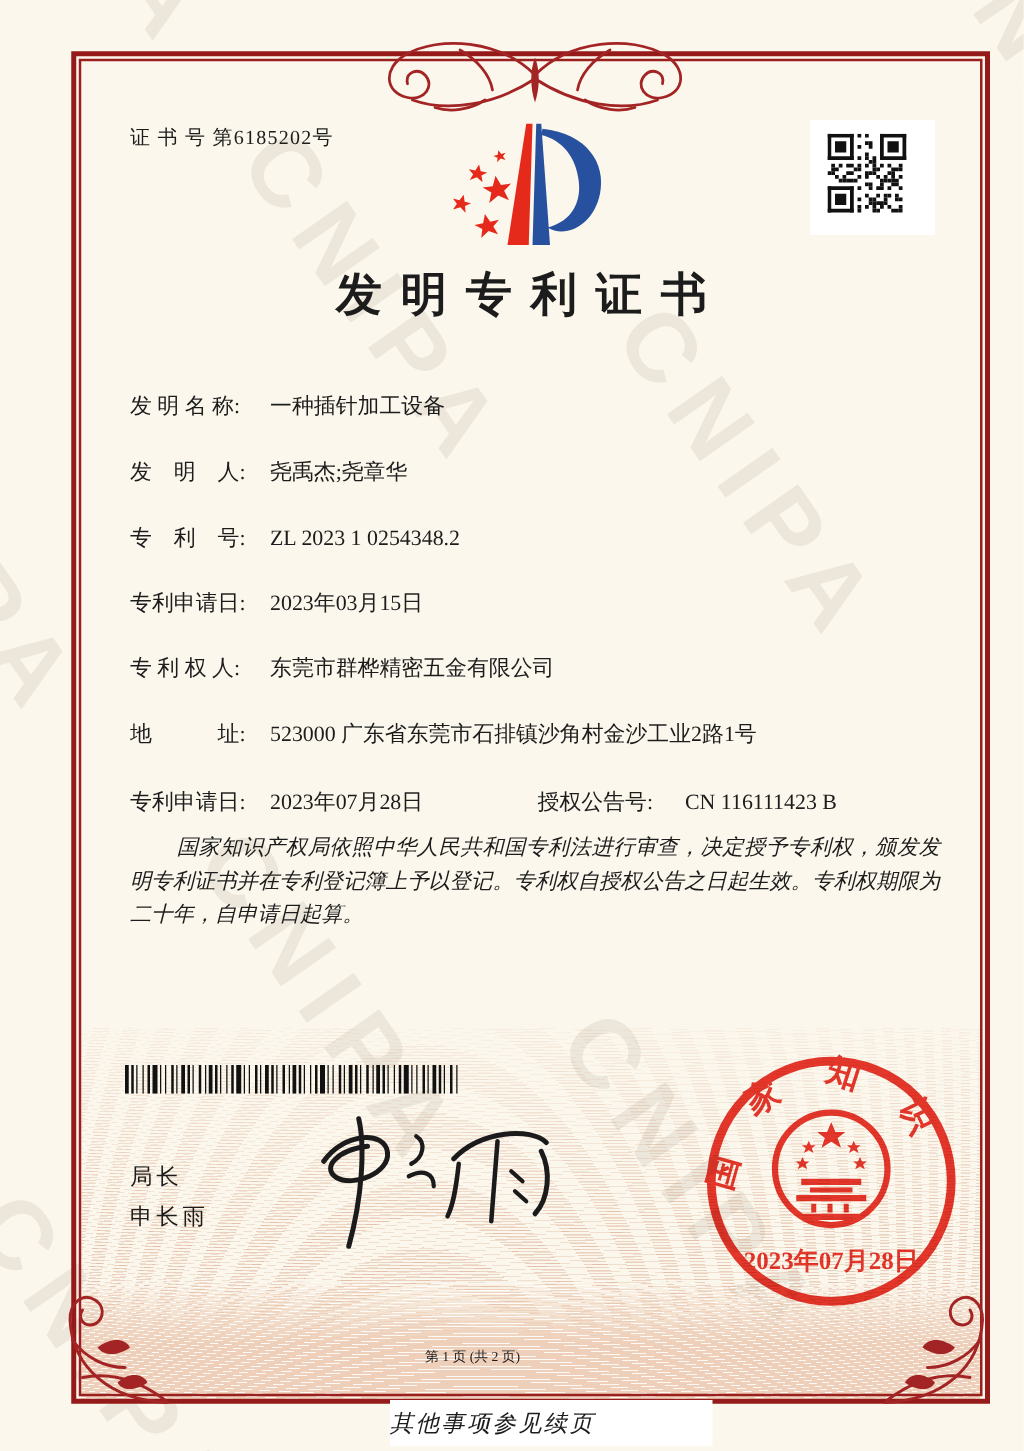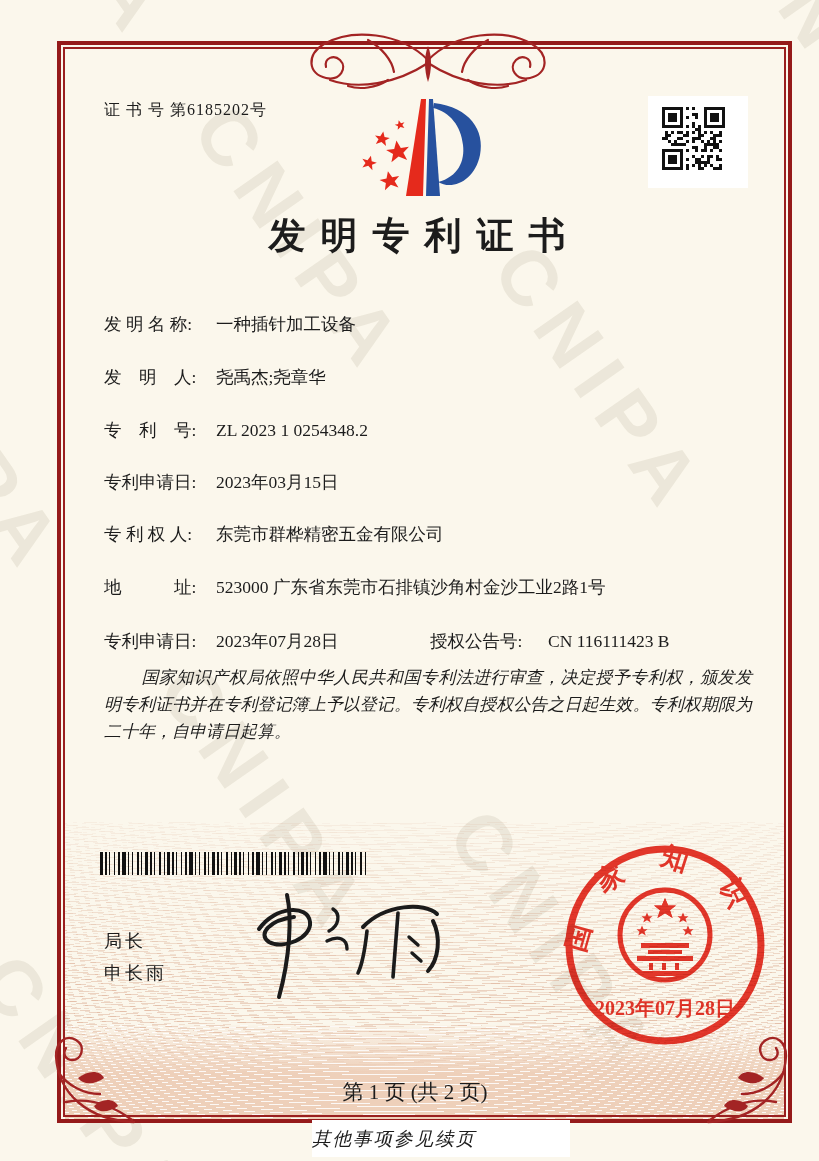--- a/index.html
+++ b/index.html
@@ -49,21 +49,21 @@
   .paras{left:104px;top:664px;width:648px;z-index:4;font-style:italic;font-size:17px;
          line-height:27px;text-align:justify;}
   .paras p{margin:0 0 1px 0;text-indent:2.2em;}
 
   
   .barcode{left:100px;top:852px;z-index:4;}
   .officer{left:104px;z-index:4;font-family:"Liberation Sans","DejaVu Sans",sans-serif;
            font-size:18px;font-weight:500;letter-spacing:3px;}
   .sig{left:235px;top:883px;z-index:4;}
   .seal{left:563px;top:843px;z-index:5;mix-blend-mode:multiply;}
-  .page-info{left:340px;top:1078px;width:150px;text-align:center;font-size:21px;z-index:4;white-space:pre;}
+  .page-info{left:340px;top:1078px;width:150px;text-align:left;font-size:11px;z-index:4;white-space:pre;}
   .cont-box{left:312px;top:1120px;width:258px;height:37px;background:#fff;z-index:6;
             display:flex;align-items:center;justify-content:flex-start;font-style:italic;
             font-size:18.5px;letter-spacing:2px;}
 
   .orn{z-index:3;}
 </style>
 </head>
 <body>
 
 <div class="wm" style="left:65px;top:-95px;">CNIPA</div>

